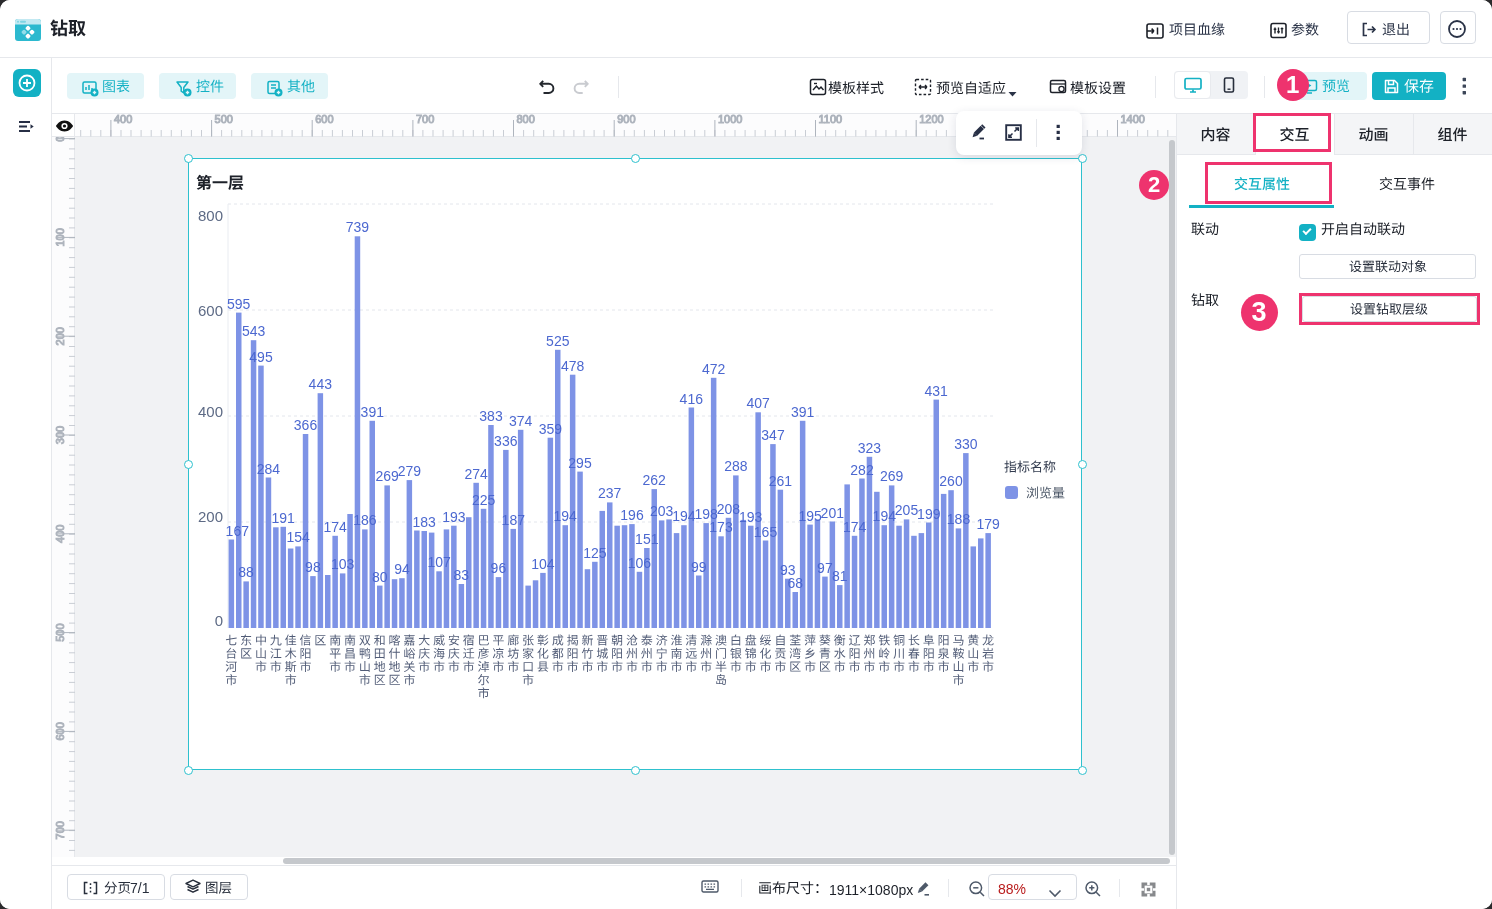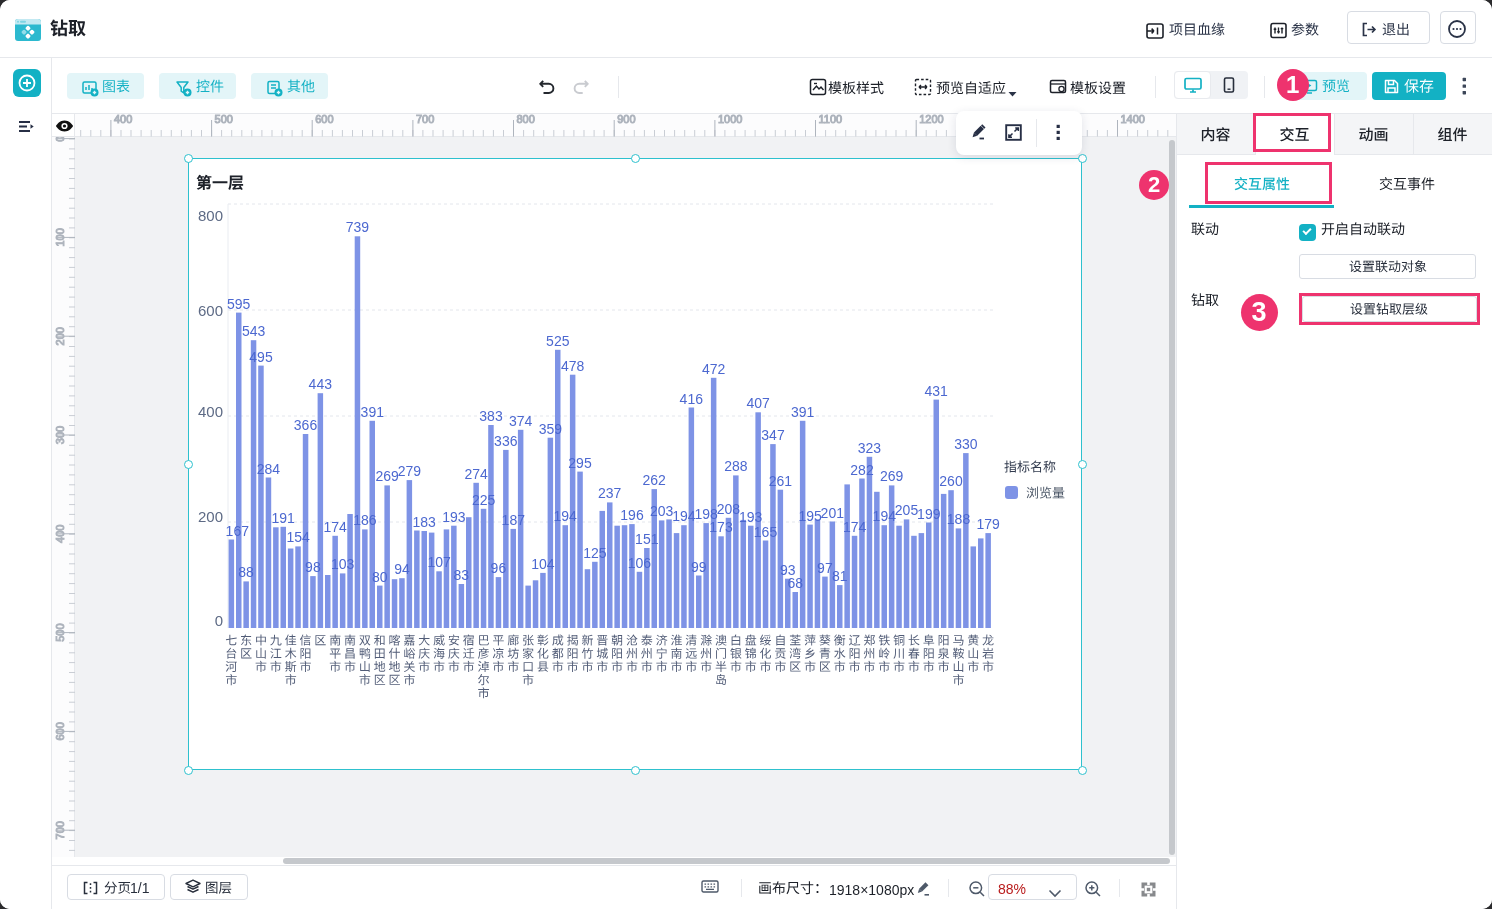--- a/index.html
+++ b/index.html
@@ -230,22 +230,22 @@
         <path d="M12.2 12.2L16 16" stroke="#4e5969" stroke-width="1.5"></path>
         <path d="M5.2 7.8h5.2M7.8 5.2v5.2" stroke="#4e5969" stroke-width="1.5"></path>
       </svg></div>
     <div class="abs vdiv" style="left:1119px;top:879px;height:18px;z-index:10"></div>
     <div class="abs" style="left:1140px;top:881px;z-index:10"><svg width="17" height="17" viewBox="0 0 17 17">
         <rect x="1.5" y="1.5" width="14" height="14" fill="#87898c"></rect>
         <rect x="4.6" y="4.6" width="7.8" height="7.8" fill="#fff"></rect>
         <rect x="6.8" y="6.8" width="3.4" height="3.4" fill="#87898c"></rect>
         <path d="M8.5 0v4M8.5 13v4M0 8.5h4M13 8.5h4" stroke="#fff" stroke-width="2.6"></path>
       </svg></div>
-    <div class="abs " style="left:130px;top:880px;font-size:14px;color:#272e3b;z-index:11">1/1</div>
-    <div class="abs " style="left:829px;top:882px;font-size:14px;color:#1d2129;z-index:10">1918×1080px</div>
+    <div class="abs " style="left:130px;top:880px;font-size:14px;color:#272e3b;z-index:11">7/1</div>
+    <div class="abs " style="left:829px;top:882px;font-size:14px;color:#1d2129;z-index:10">1911×1080px</div>
     <div class="abs " style="left:998px;top:881px;font-size:14px;color:#b91c1c;z-index:11">88%</div>
     <div class="abs pinkc" style="left:1276.6px;top:68.6px;width:32px;height:32px;line-height:32px;font-size:24px">1</div>
     <div class="abs pinkc" style="left:1139px;top:170px;width:30px;height:30px;line-height:30px;font-size:22px">2</div>
     <div class="abs pinkc" style="left:1240.5px;top:294px;width:37px;height:37px;line-height:37px;font-size:27px">3</div>
     <div class="abs pinkr" style="left:1253px;top:113px;width:78px;height:39px"></div>
     <div class="abs pinkr" style="left:1205px;top:162px;width:127px;height:42px"></div>
     <div class="abs pinkr" style="left:1299px;top:293px;width:181px;height:32px"></div>
     <svg width="1492" height="909" viewBox="0 0 1492 909" style="position:absolute;left:0;top:0;z-index:5" font-family="Liberation Sans, sans-serif">
       <g stroke="#c9cdd4">
         <line x1="70.6" y1="130" x2="70.6" y2="136.5"></line>

